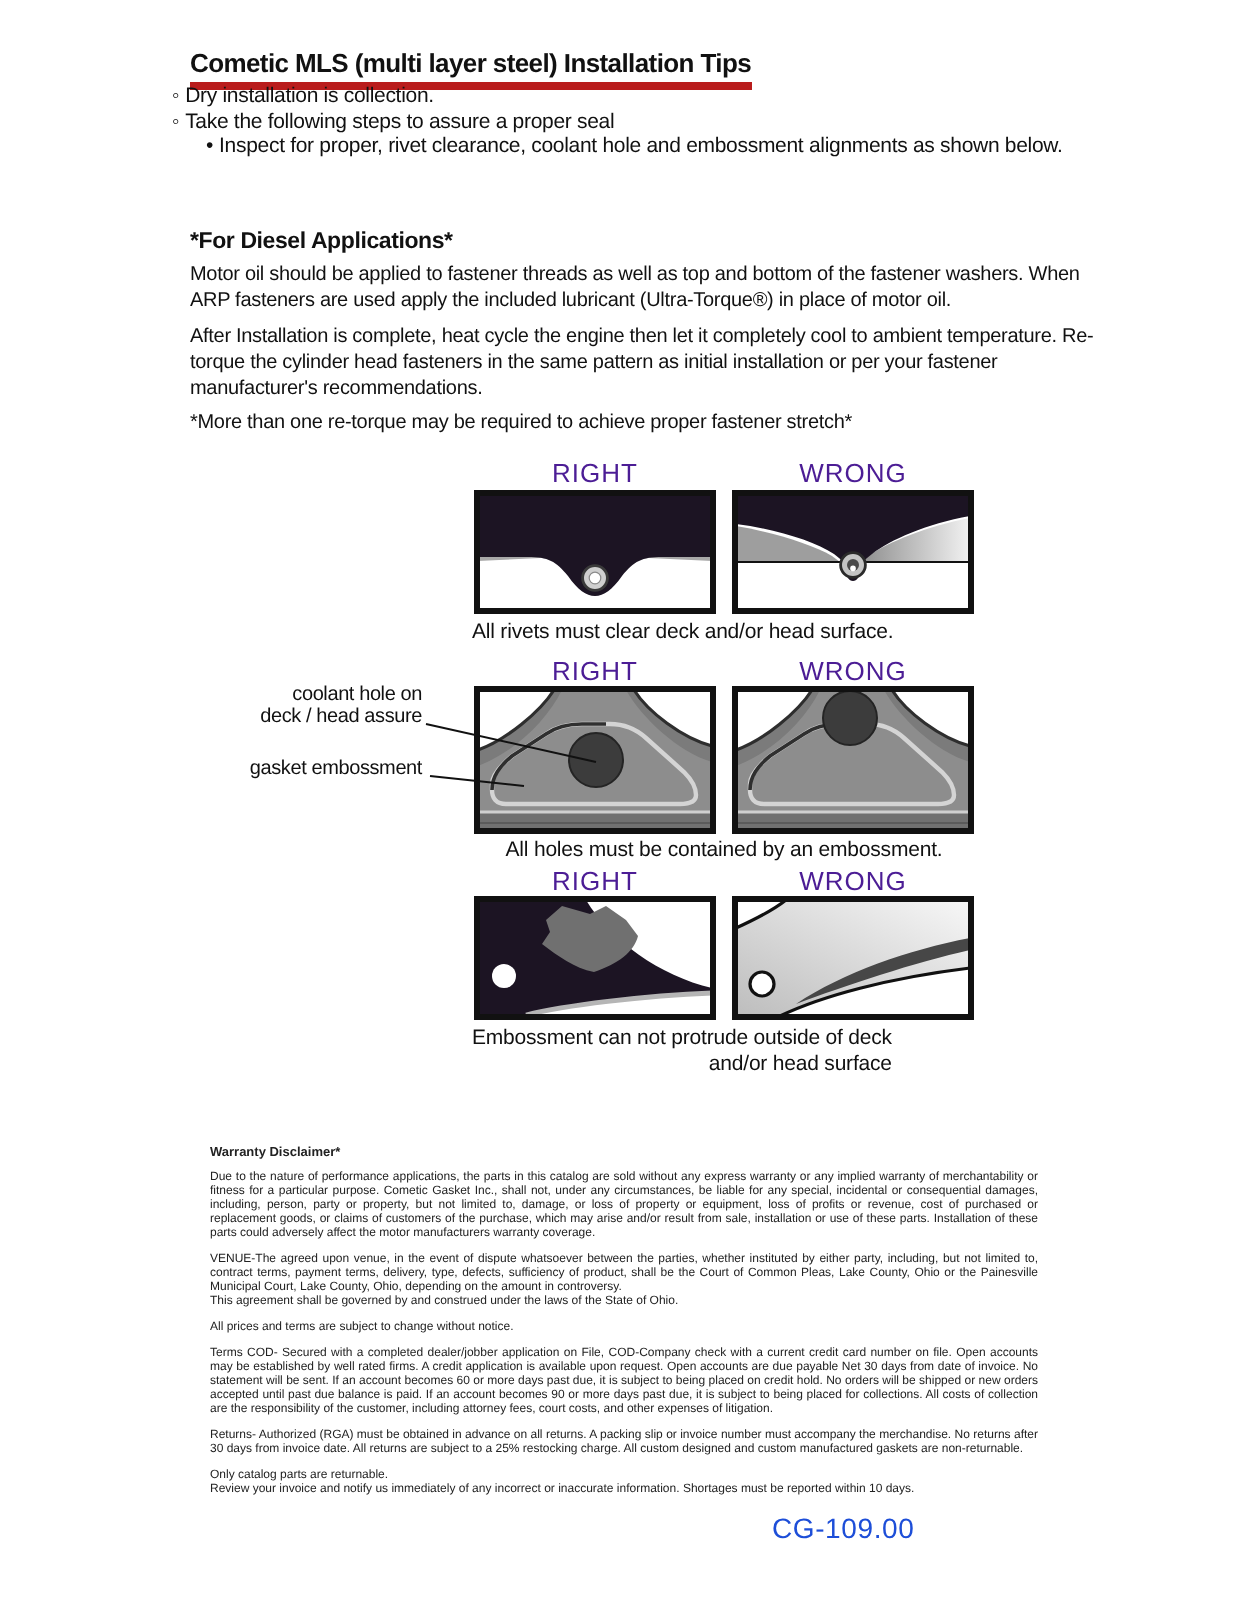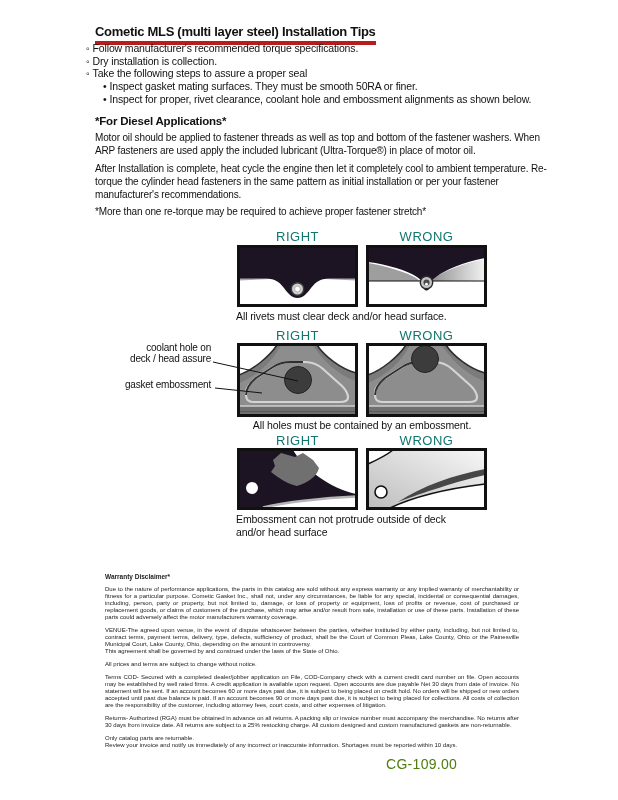--- a/index.html
+++ b/index.html
@@ -13,42 +13,40 @@
     border-bottom:4px solid #b91c1c;padding-bottom:2px;
   }
   .tips{left:86px;top:42px;width:470px;font-size:10.5px;line-height:12.7px;letter-spacing:-0.15px;}
   .bullet{white-space:nowrap;}
   .bullet .b-marker::before{content:"◦";margin-right:3px;}
   .subbullet{margin-left:17px;white-space:nowrap;}
   .subbullet .s-marker::before{content:"•";margin-right:3px;}
   .h2{left:95px;top:115px;font-size:11.5px;font-weight:bold;letter-spacing:-0.2px;}
   .para{left:95px;width:454px;font-size:10px;line-height:12.8px;letter-spacing:-0.15px;}
   .p1{top:132px;} .p2{top:163px;} .note{top:206px;}
-  .dg-label{width:121px;text-align:center;font-size:13px;letter-spacing:0.5px;color:#0f766e;}
+  .dg-label{width:121px;text-align:center;font-size:13px;letter-spacing:0.5px;color:#4c1d95;}
   .dg-caption{font-size:10.5px;letter-spacing:-0.1px;line-height:12.5px;}
   .callout{width:93px;text-align:right;font-size:10px;line-height:11px;letter-spacing:-0.2px;}
   .warranty{left:105px;top:573px;width:414px;font-size:6px;line-height:7px;color:#222;}
   .warranty .w-head{font-weight:bold;font-size:6.5px;margin:0 0 6px 0;}
   .warranty p{margin:0 0 6px 0;text-align:justify;}
   .warranty p.tight{margin:0;}
-  .footer-code{left:386px;top:756px;font-size:14px;letter-spacing:0.3px;color:#4d7c0f;}
+  .footer-code{left:386px;top:756px;font-size:14px;letter-spacing:0.3px;color:#1d4ed8;}
   svg{display:block;}
 </style>
 </head>
 <body>
 
 <div class="page">
 
   <div class="abs title">Cometic MLS (multi layer steel) Installation Tips</div>
 
   <div class="abs tips">
-    <div class="bullet"><span class="b-marker"></span><span>Follow manufacturer's recommended torque specifications.</span></div>
     <div class="bullet"><span class="b-marker"></span><span>Dry installation is collection.</span></div>
     <div class="bullet"><span class="b-marker"></span><span>Take the following steps to assure a proper seal</span></div>
-    <div class="subbullet"><span class="s-marker"></span><span>Inspect gasket mating surfaces.  They must be smooth 50RA or finer.</span></div>
     <div class="subbullet"><span class="s-marker"></span><span>Inspect for proper, rivet clearance, coolant hole and embossment alignments as shown below.</span></div>
   </div>
 
   <div class="abs h2">*For Diesel Applications*</div>
   <div class="abs para p1">Motor oil should be applied to fastener threads as well as top and bottom of the fastener washers. When ARP fasteners are used apply the included lubricant (Ultra-Torque®) in place of motor oil.</div>
   <div class="abs para p2">After Installation is complete, heat cycle the engine then let it completely cool to ambient temperature. Re-torque the cylinder head fasteners in the same pattern as initial installation or per your fastener manufacturer's recommendations.</div>
   <div class="abs para note">*More than one re-torque may be required to achieve proper fastener stretch*</div>
 
   <div class="abs dg-label" style="left:237px;top:229px;">RIGHT</div>
   <div class="abs dg-label" style="left:366px;top:229px;">WRONG</div>
@@ -166,21 +164,21 @@
       <rect x="1.5" y="1.5" width="118" height="59" fill="#ffffff"></rect>
       <path d="M2,16 C13,11 22,6 27,2 H119 V36 C78,41 45,50 24,60 H2 Z" fill="url(#gw3)"></path>
       <path d="M2,16 C13,11 22,6 27,2" stroke="#111111" stroke-width="1.6" fill="none"></path>
       <path d="M24,60 C45,50 78,41 119,36" stroke="#111111" stroke-width="1.6" fill="none"></path>
       <path d="M119,21 C88,27 56,38 32,54 C56,45 92,33 119,27 Z" fill="#474747"></path>
       <circle cx="15" cy="44" r="6" fill="#ffffff" stroke="#111111" stroke-width="1.6"></circle>
       <rect x="1.5" y="1.5" width="118" height="59" fill="none" stroke="#111111" stroke-width="3"></rect>
     </svg>
   </div>
 
-  <div class="abs dg-caption" style="left:236px;top:513px;">
+  <div class="abs dg-caption" style="left:236px;top:513px;text-align:right;">
     <div>Embossment can not protrude outside of deck</div>
     <div>and/or head surface</div>
   </div>
 
   <div class="abs warranty">
     <div class="w-head">Warranty Disclaimer*</div>
     <p>Due to the nature of performance applications, the parts in this catalog are sold without any express warranty or any implied warranty of merchantability or fitness for a particular purpose.  Cometic Gasket Inc., shall not, under any circumstances, be liable for any special, incidental or consequential damages, including, person, party or property, but not limited to, damage, or loss of property or equipment, loss of profits or revenue, cost of purchased or replacement goods, or claims of customers of the purchase, which may arise and/or result from sale, installation or use of these parts.  Installation of these parts could adversely affect the motor manufacturers warranty coverage.</p>
     <p class="tight">VENUE-The agreed upon venue, in the event of dispute whatsoever between the parties, whether instituted by either party, including, but not limited to, contract terms, payment terms, delivery, type, defects, sufficiency of product, shall be the Court of Common Pleas, Lake County, Ohio or the Painesville Municipal Court, Lake County, Ohio, depending on the amount in controversy.</p>
     <p>This agreement shall be governed by and construed under the laws of the State of Ohio.</p>
     <p>All prices and terms are subject to change without notice.</p>

